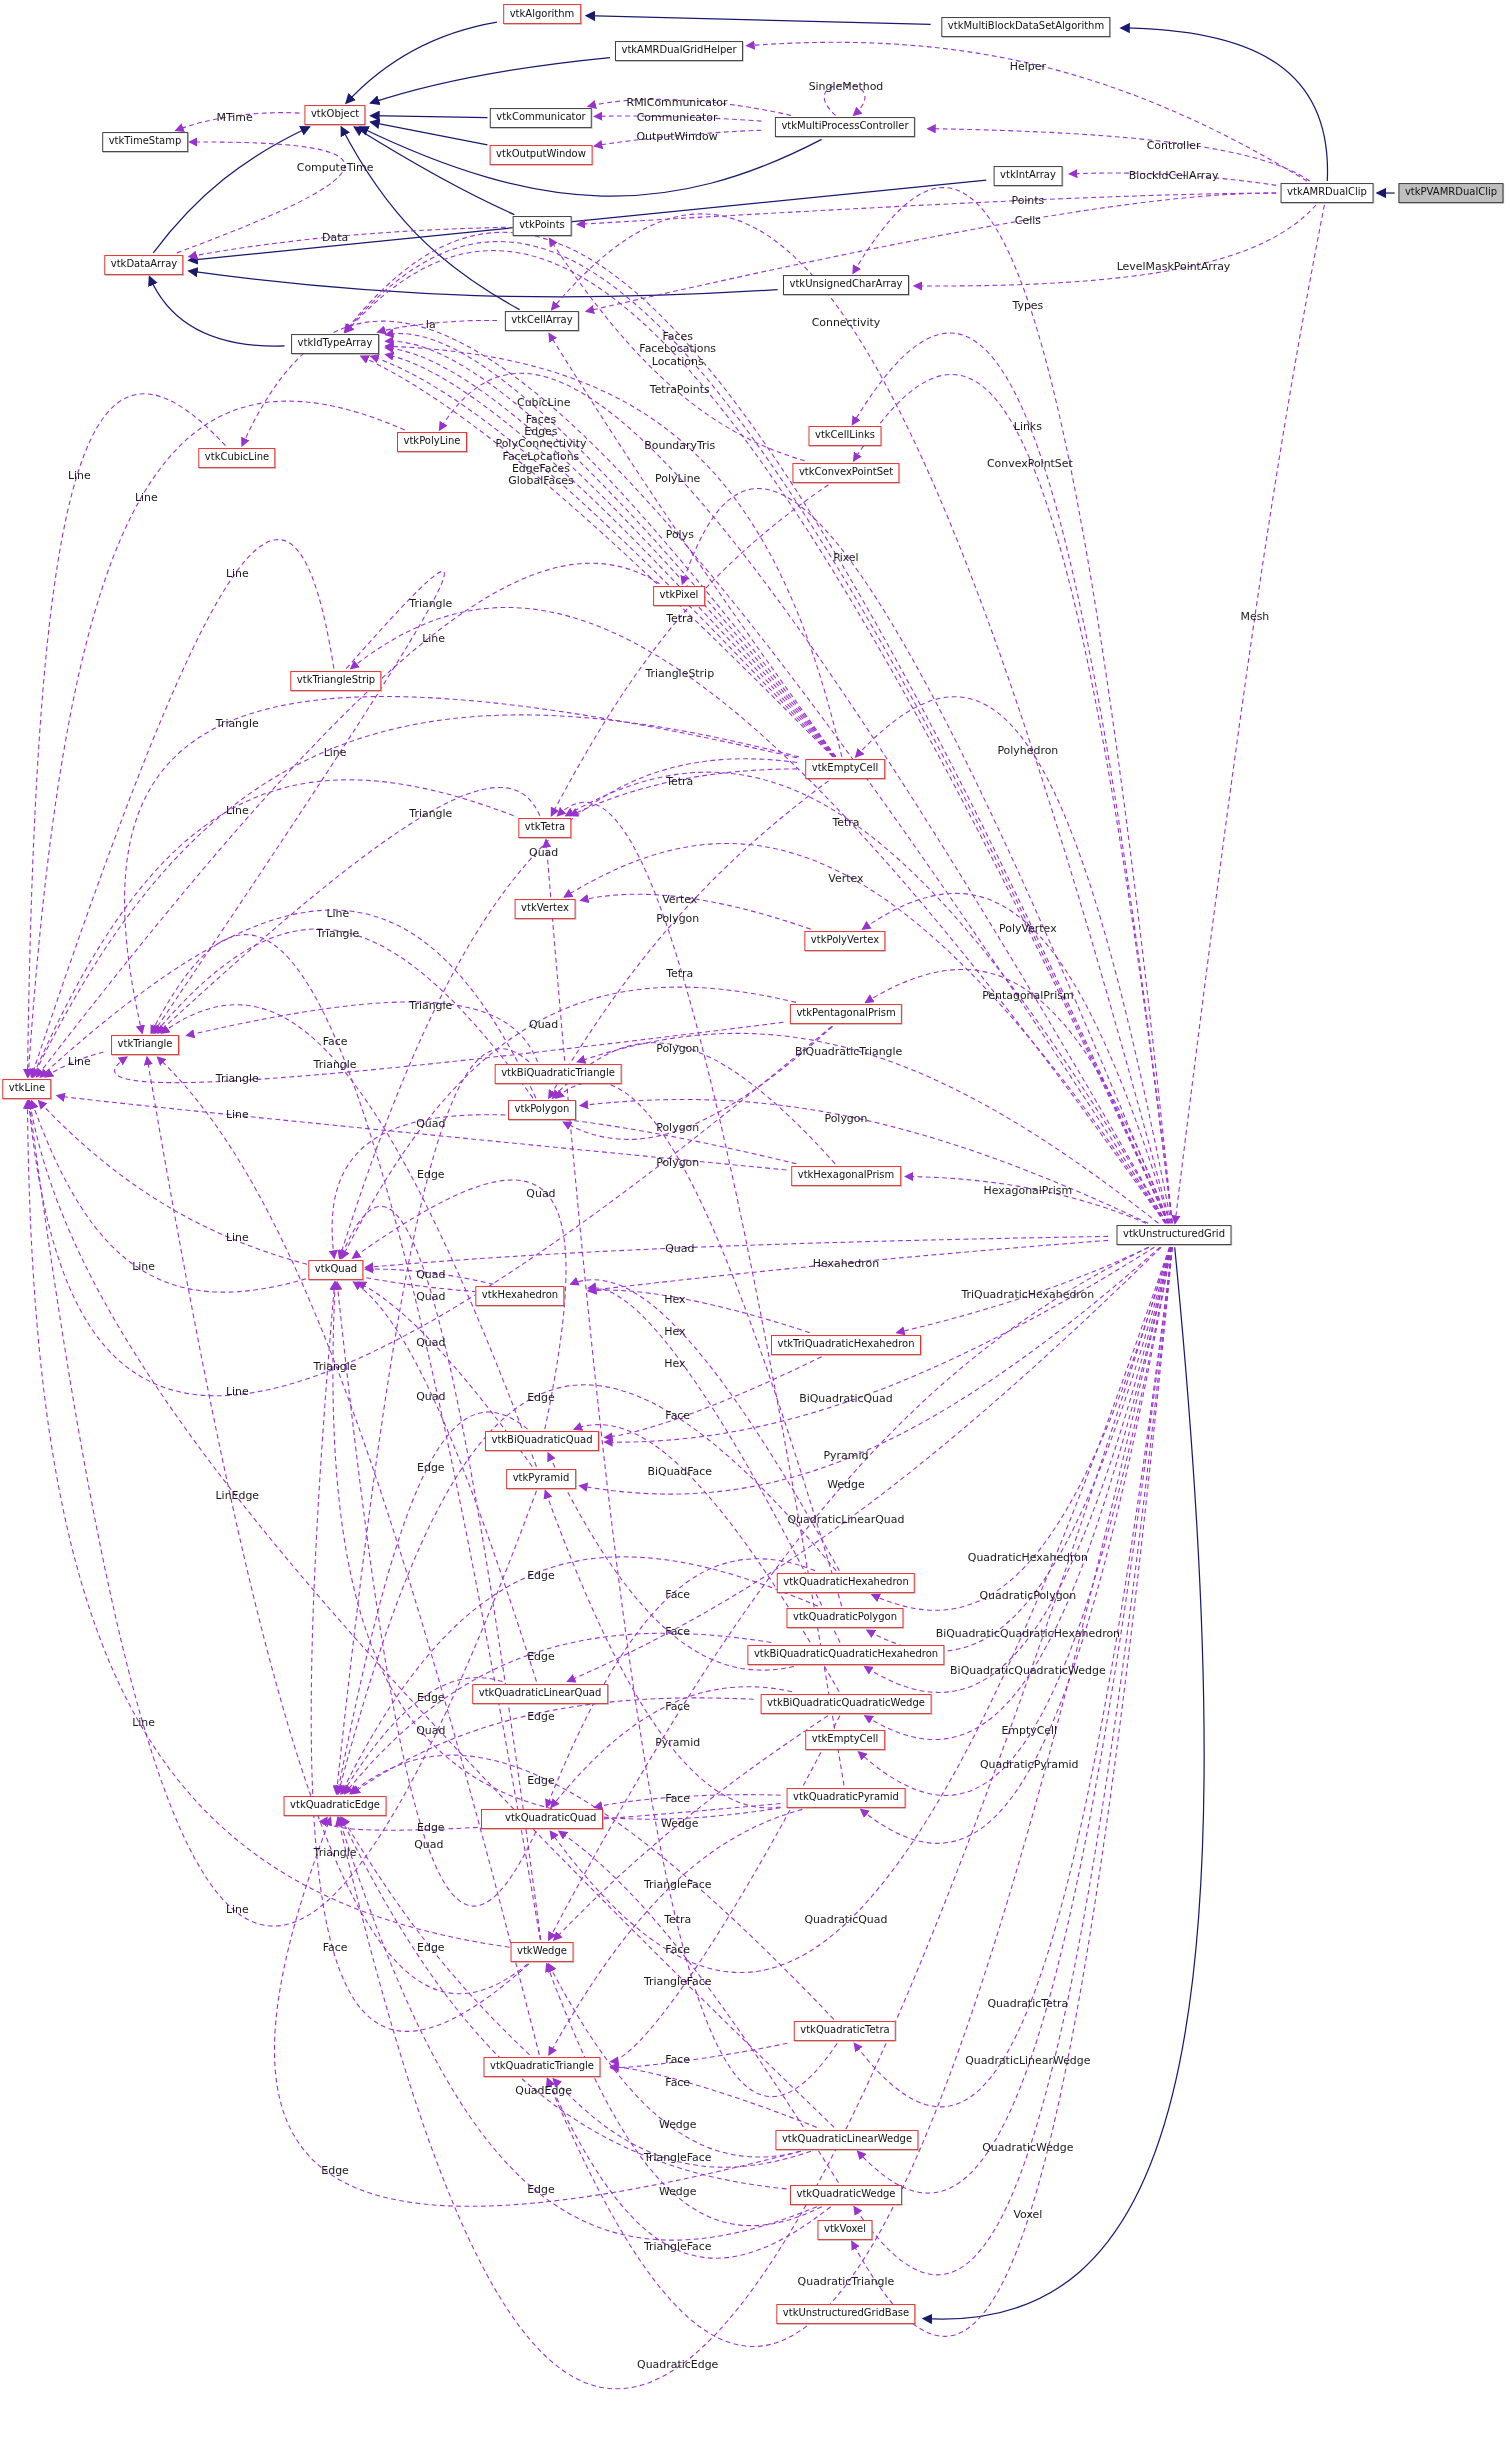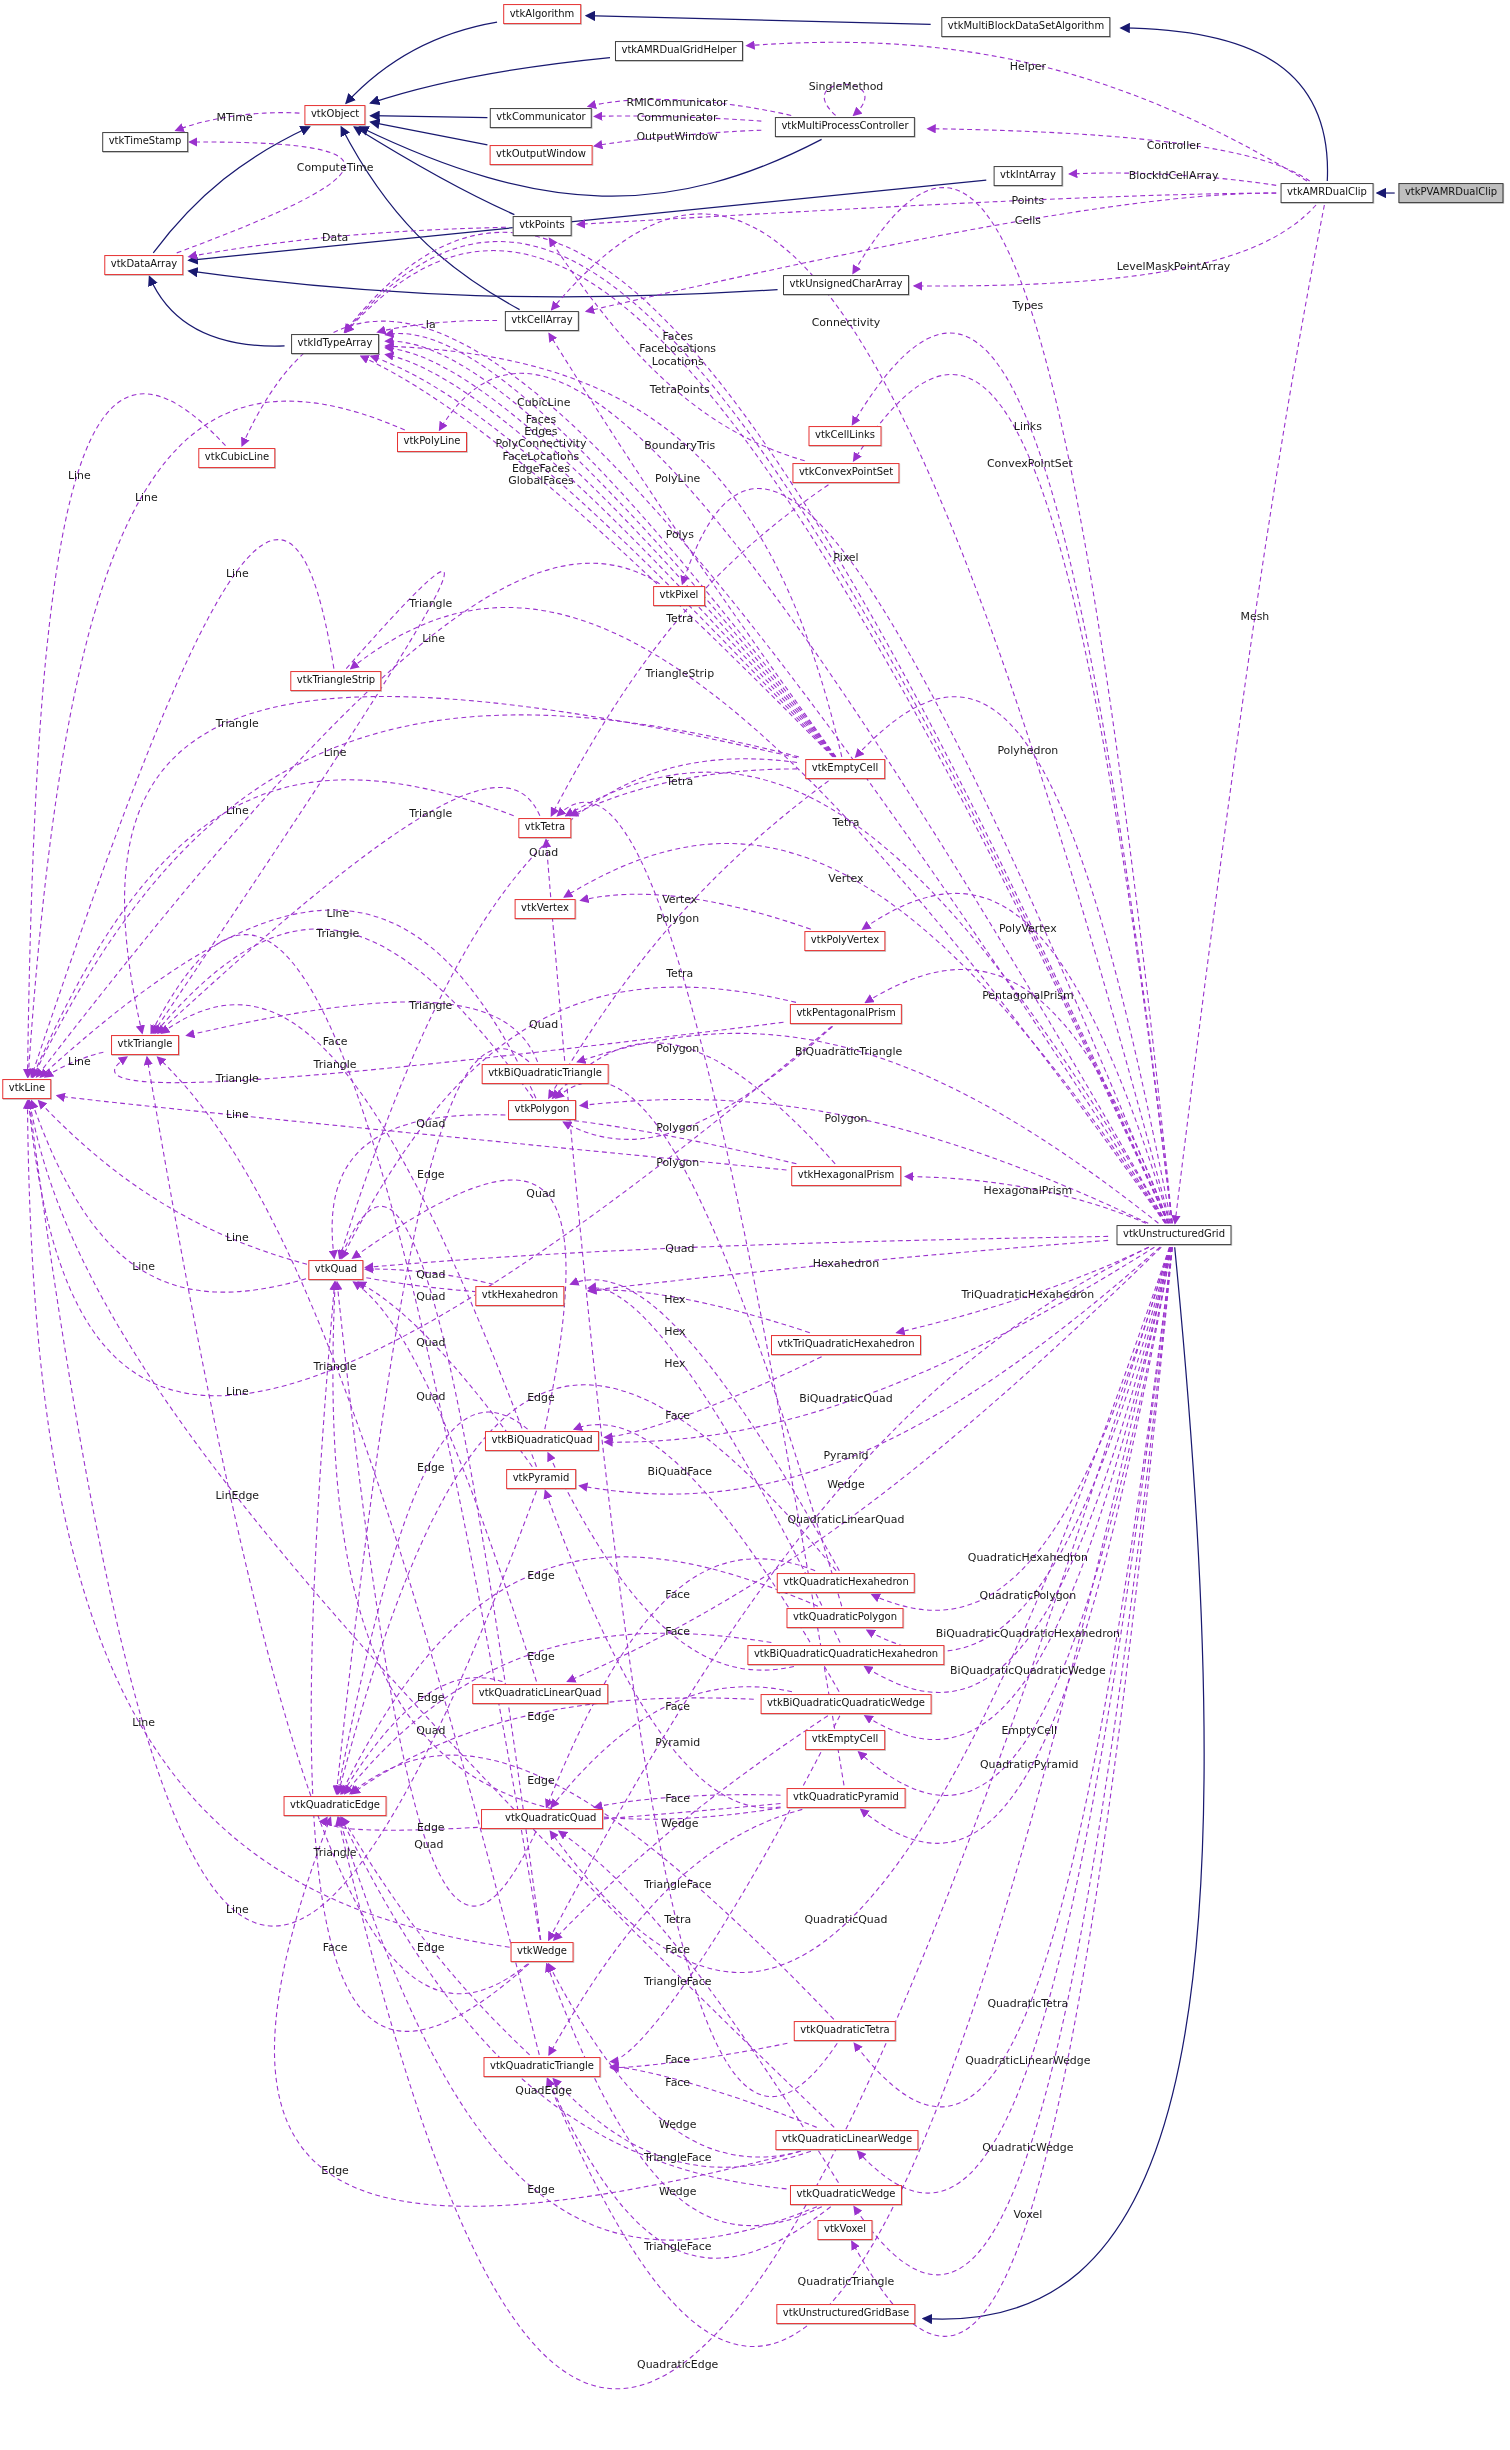--- a/index.html
+++ b/index.html
@@ -351,21 +351,21 @@
       <div class="node r" style="left: 237px; top: 458px;">vtkCubicLine</div>
       <div class="node r" style="left: 679px; top: 596px;">vtkPixel</div>
       <div class="node r" style="left: 336px; top: 681px;">vtkTriangleStrip</div>
       <div class="node r" style="left: 845px; top: 769px;">vtkEmptyCell</div>
       <div class="node r" style="left: 545px; top: 828px;">vtkTetra</div>
       <div class="node r" style="left: 545px; top: 909px;">vtkVertex</div>
       <div class="node r" style="left: 845px; top: 941px;">vtkPolyVertex</div>
       <div class="node r" style="left: 846px; top: 1014px;">vtkPentagonalPrism</div>
       <div class="node r" style="left: 145px; top: 1045px;">vtkTriangle</div>
       <div class="node r" style="left: 27px; top: 1089px;">vtkLine</div>
-      <div class="node r" style="left: 545px; top: 1074px;">vtkBiQuadraticTriangle</div>
+      <div class="node r" style="left: 558px; top: 1074px;">vtkBiQuadraticTriangle</div>
       <div class="node r" style="left: 542px; top: 1110px;">vtkPolygon</div>
       <div class="node r" style="left: 846px; top: 1176px;">vtkHexagonalPrism</div>
       <div class="node k" style="left: 1174px; top: 1235px;">vtkUnstructuredGrid</div>
       <div class="node r" style="left: 336px; top: 1270px;">vtkQuad</div>
       <div class="node r" style="left: 520px; top: 1296px;">vtkHexahedron</div>
       <div class="node r" style="left: 846px; top: 1345px;">vtkTriQuadraticHexahedron</div>
       <div class="node r" style="left: 542px; top: 1441px;">vtkBiQuadraticQuad</div>
       <div class="node r" style="left: 541px; top: 1479px;">vtkPyramid</div>
       <div class="node r" style="left: 846px; top: 1583px;">vtkQuadraticHexahedron</div>
       <div class="node r" style="left: 845px; top: 1618px;">vtkQuadraticPolygon</div>

